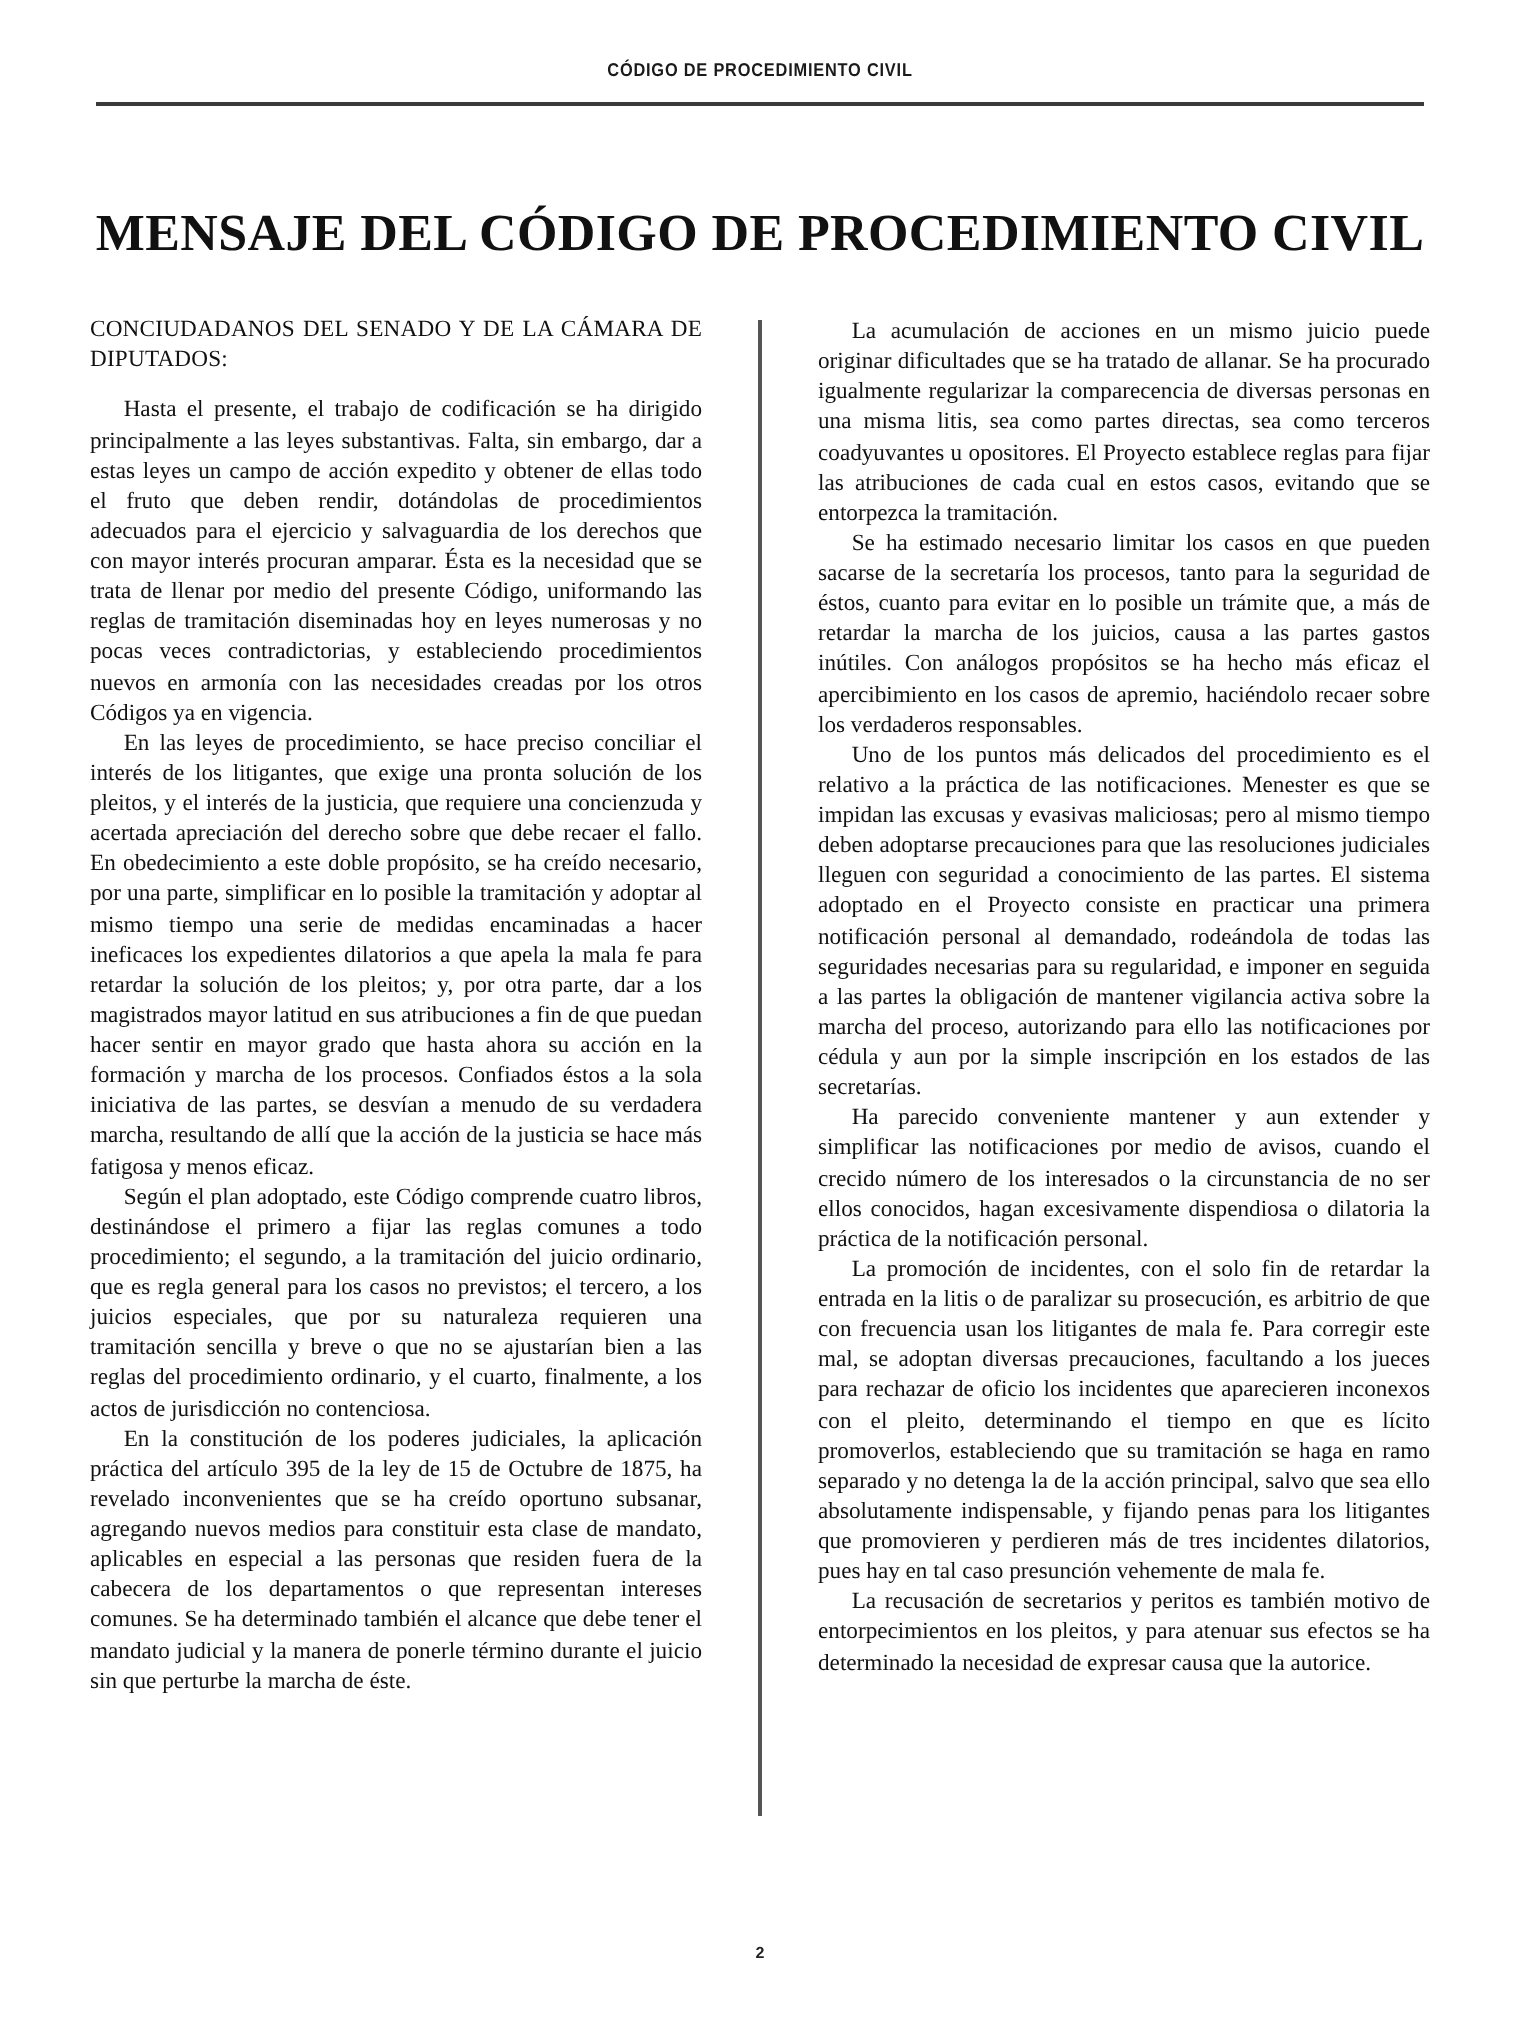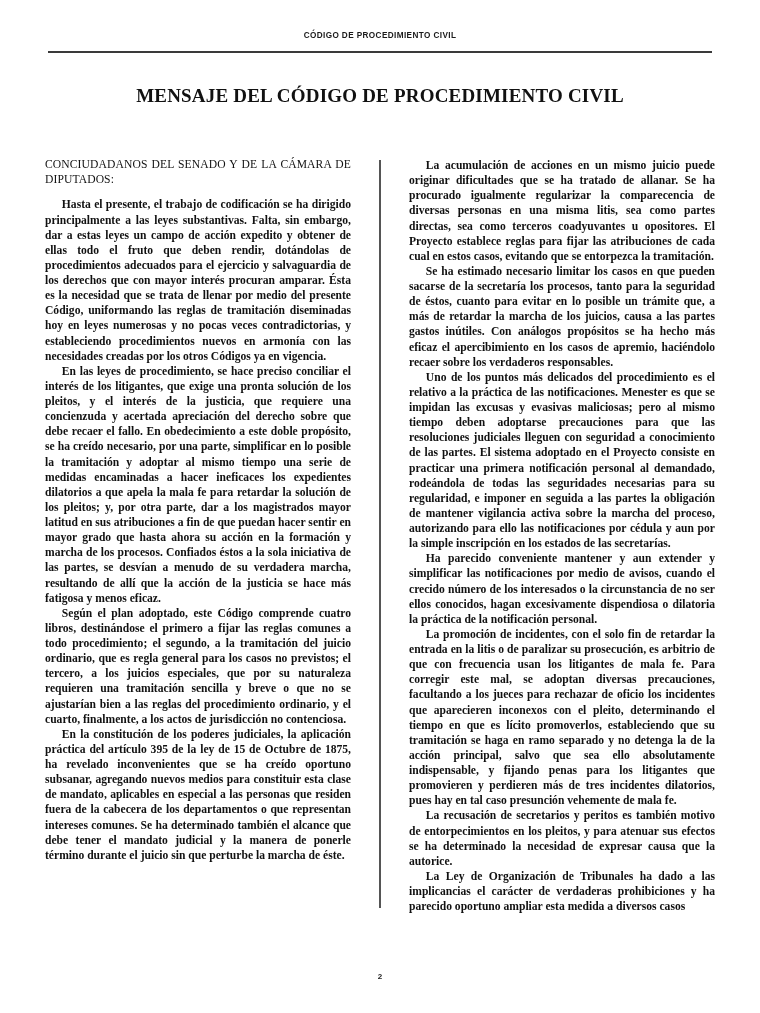--- a/index.html
+++ b/index.html
@@ -56,25 +56,25 @@
     text-align: center;
   }
   .title-main {
     font-size: 25px;
     font-weight: 700;
     letter-spacing: 0.4px;
     line-height: 1.08;
     margin: 0;
   }
   .title-sub {
-    font-size: 19px;
+    font-size: 26px;
     font-weight: 700;
     letter-spacing: 0.2px;
     line-height: 1.12;
-    margin: 3px 0 0 0;
+    margin: 20px 0 0 0;
     white-space: nowrap;
   }
 
   
   .columns {
     position: absolute;
     top: 158px;
     left: 45px;
     width: 670px;
     height: 800px;
@@ -105,21 +105,20 @@
     text-align: justify;
     font-size: 11.6px;
     line-height: 1.29;
     letter-spacing: 0.1px;
   }
 
   p.para {
     margin: 0;
     text-indent: 1.45em;
     text-align: justify;
-    font-weight: bold;
   }
   p.para.spaced {
     margin-top: 0.82em;
   }
 
   
   .folio {
     position: absolute;
     top: 972px;
     left: 0;
@@ -156,20 +155,19 @@
 
     <div class="col-divider"></div>
 
     <div class="col col-right">
       <p class="para">La acumulación de acciones en un mismo juicio puede originar dificultades que se ha tratado de allanar. Se ha procurado igualmente regularizar la comparecencia de diversas personas en una misma litis, sea como partes directas, sea como terceros coadyuvantes u opositores. El Proyecto establece reglas para fijar las atribuciones de cada cual en estos casos, evitando que se entorpezca la tramitación.</p>
       <p class="para">Se ha estimado necesario limitar los casos en que pueden sacarse de la secretaría los procesos, tanto para la seguridad de éstos, cuanto para evitar en lo posible un trámite que, a más de retardar la marcha de los juicios, causa a las partes gastos inútiles. Con análogos propósitos se ha hecho más eficaz el apercibimiento en los casos de apremio, haciéndolo recaer sobre los verdaderos responsables.</p>
       <p class="para">Uno de los puntos más delicados del procedimiento es el relativo a la práctica de las notificaciones. Menester es que se impidan las excusas y evasivas maliciosas; pero al mismo tiempo deben adoptarse precauciones para que las resoluciones judiciales lleguen con seguridad a conocimiento de las partes. El sistema adoptado en el Proyecto consiste en practicar una primera notificación personal al demandado, rodeándola de todas las seguridades necesarias para su regularidad, e imponer en seguida a las partes la obligación de mantener vigilancia activa sobre la marcha del proceso, autorizando para ello las notificaciones por cédula y aun por la simple inscripción en los estados de las secretarías.</p>
       <p class="para">Ha parecido conveniente mantener y aun extender y simplificar las notificaciones por medio de avisos, cuando el crecido número de los interesados o la circunstancia de no ser ellos conocidos, hagan excesivamente dispendiosa o dilatoria la práctica de la notificación personal.</p>
       <p class="para">La promoción de incidentes, con el solo fin de retardar la entrada en la litis o de paralizar su prosecución, es arbitrio de que con frecuencia usan los litigantes de mala fe. Para corregir este mal, se adoptan diversas precauciones, facultando a los jueces para rechazar de oficio los incidentes que aparecieren inconexos con el pleito, determinando el tiempo en que es lícito promoverlos, estableciendo que su tramitación se haga en ramo separado y no detenga la de la acción principal, salvo que sea ello absolutamente indispensable, y fijando penas para los litigantes que promovieren y perdieren más de tres incidentes dilatorios, pues hay en tal caso presunción vehemente de mala fe.</p>
       <p class="para">La recusación de secretarios y peritos es también motivo de entorpecimientos en los pleitos, y para atenuar sus efectos se ha determinado la necesidad de expresar causa que la autorice.</p>
-      <p class="para">La Ley de Organización de Tribunales ha dado a las implicancias el carácter de verdaderas prohibiciones y ha parecido oportuno ampliar esta medida a diversos casos</p>
     </div>
 
   </div>
 
   <div class="folio">2</div>
 
 </div>
 
 </body></html>

